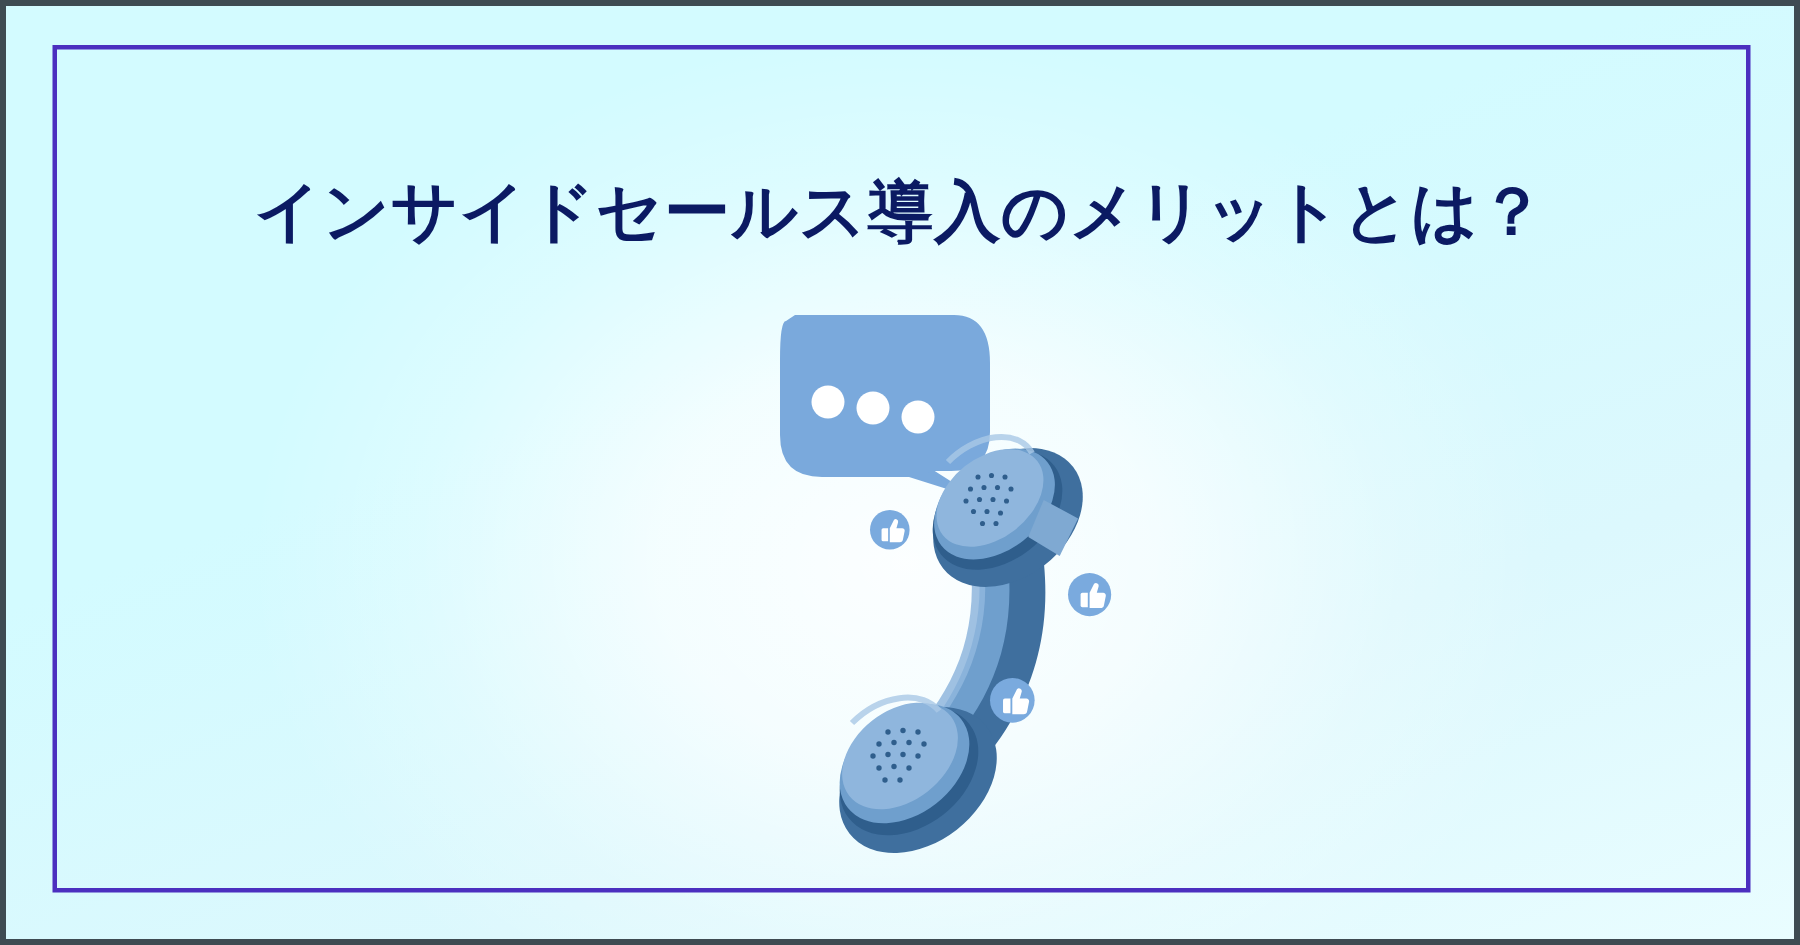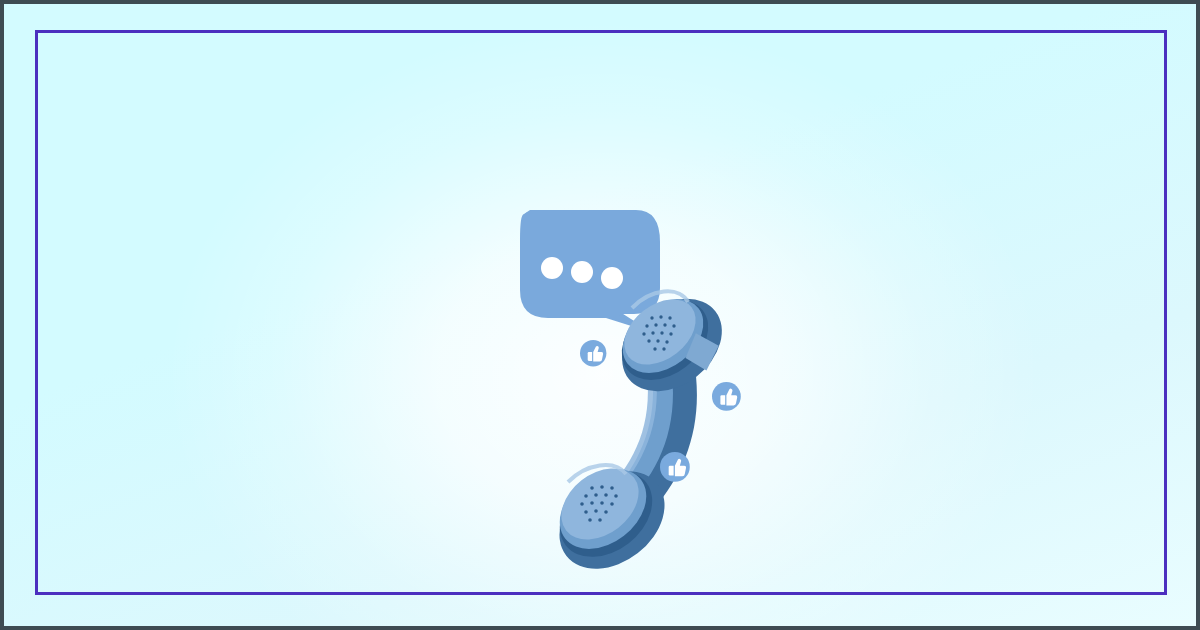--- a/index.html
+++ b/index.html
@@ -70,20 +70,21 @@
   .illustration svg { display: block; width: 380px; height: 390px; }
 </style>
 </head>
 <body>
 
 <div id="canvas">
 
   <div class="card-bg"></div>
   <div class="frame"></div>
 
+  <div class="title">インサイドセールス導入のメリットとは？</div>
 
   <div class="illustration">
     <svg viewBox="0 0 380 390" xmlns="http://www.w3.org/2000/svg">
       <defs>
         <clipPath id="earClip">
           <ellipse cx="245" cy="150" rx="40" ry="30" transform="rotate(-38 245 150)"></ellipse>
         </clipPath>
         <clipPath id="mouthClip">
           <ellipse cx="185" cy="320" rx="42" ry="32" transform="rotate(-38 185 320)"></ellipse>
         </clipPath>

